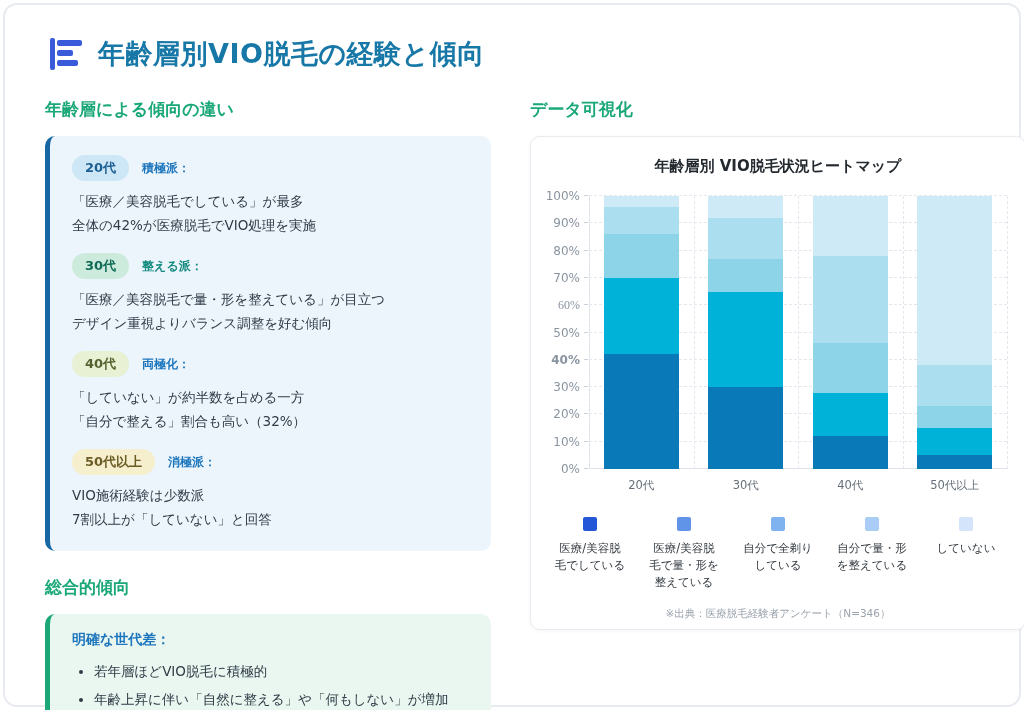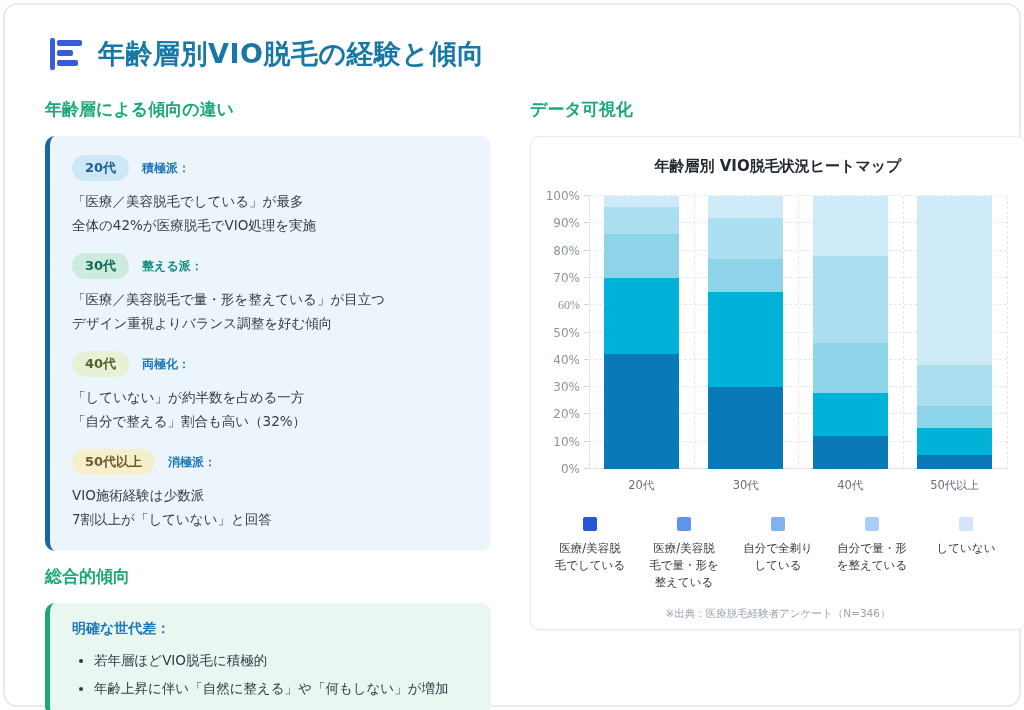--- a/index.html
+++ b/index.html
@@ -112,21 +112,21 @@
             <div class="badge-row">
               <span class="badge" style="background: rgb(246, 239, 205); color: rgb(107, 92, 38);">50代以上</span>
               <span class="trend-label" style="color: rgb(29, 118, 189);">消極派：</span>
             </div>
             <div class="trend-line">VIO施術経験は少数派</div>
             <div class="trend-line">7割以上が「していない」と回答</div>
           </div>
         </div>
     </div>
 
-    <div class="sec-h" style="margin-top:14px;">総合的傾向</div>
+    <div class="sec-h" style="margin-top:25px;">総合的傾向</div>
 
     <div class="summary-card">
       <div class="summary-title">明確な世代差：</div>
       <ul class="bullets">
           <li>若年層ほどVIO脱毛に積極的</li>
           <li>年齢上昇に伴い「自然に整える」や「何もしない」が増加</li>
         </ul>
     </div>
   </div>
 
@@ -150,21 +150,21 @@
           <div class="ytick" style="bottom: 10%;"></div>
           <span class="ylab" style="bottom: 10%;">10%</span>
           <div class="hgrid" style="bottom: 20%;"></div>
           <div class="ytick" style="bottom: 20%;"></div>
           <span class="ylab" style="bottom: 20%;">20%</span>
           <div class="hgrid" style="bottom: 30%;"></div>
           <div class="ytick" style="bottom: 30%;"></div>
           <span class="ylab" style="bottom: 30%;">30%</span>
           <div class="hgrid" style="bottom: 40%;"></div>
           <div class="ytick" style="bottom: 40%;"></div>
-          <span class="ylab" style="bottom: 40%;">40%</span>
+          <span class="ylab" style="bottom: 40%; font-weight: bold;">40%</span>
           <div class="hgrid" style="bottom: 50%;"></div>
           <div class="ytick" style="bottom: 50%;"></div>
           <span class="ylab" style="bottom: 50%;">50%</span>
           <div class="hgrid" style="bottom: 60%;"></div>
           <div class="ytick" style="bottom: 60%;"></div>
           <span class="ylab" style="bottom: 60%; font-family: Liberation Serif, serif;">60%</span>
           <div class="hgrid" style="bottom: 70%;"></div>
           <div class="ytick" style="bottom: 70%;"></div>
           <span class="ylab" style="bottom: 70%;">70%</span>
           <div class="hgrid" style="bottom: 80%;"></div>

